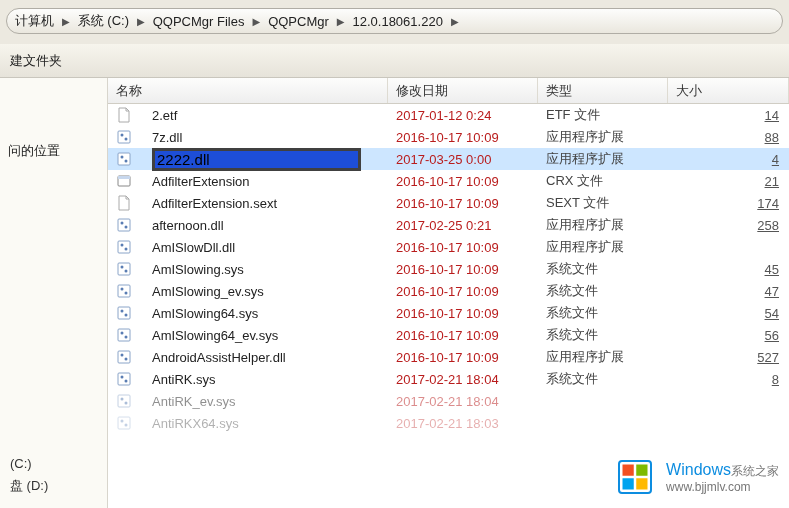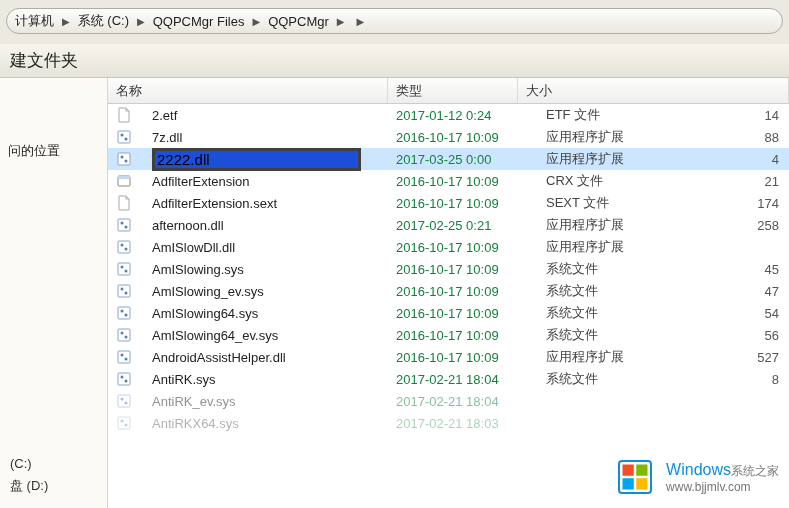--- a/index.html
+++ b/index.html
@@ -22,21 +22,21 @@
     
     .toolbar-strip {
       background: linear-gradient(#f7f5ed, #e6e3da);
       border-bottom: 1px solid #c9c6bd;
       height: 34px;
       display: flex;
       align-items: center;
       padding-left: 0;
       margin-top: 10px;
     }
-    .toolbar-btn { font-size: 17px; color: #222; padding: 4px 10px; }
+    .toolbar-btn { font-size: 13px; color: #222; padding: 4px 10px; }
     
     .main-area { display: flex; height: calc(100% - 78px); }
     .left-panel {
       width: 108px;
       background: #fbfaf5;
       border-right: 1px solid #d8d5cc;
       padding-top: 60px;
       font-size: 13px;
       color: #222;
     }
@@ -62,23 +62,23 @@
     .col { padding: 0 8px; border-right: 1px solid #dedbd2; height: 100%; display: flex; align-items: center; }
     .col-name { width: 280px; }
     .col-date { width: 150px; }
     .col-type { width: 130px; }
     .col-size { flex: 1; }
     
     .file-list { font-size: 13px; color: #222; }
     .file-row { display: flex; height: 22px; align-items: center; }
     .cell { padding: 0 8px; white-space: nowrap; overflow: hidden; }
     .cell-name { width: 280px; display: flex; align-items: center; gap: 20px; }
-    .cell-date { width: 150px; color: #15803d; }
+    .cell-date { width: 150px; color: #b91c1c; }
     .cell-type { width: 130px; color: #444; }
-    .cell-size { flex: 1; text-align: right; color: #555; padding-right: 10px; }
+    .cell-size { flex: 1; text-align: right; color: #555; padding-right: 10px; text-decoration: underline; }
     
     .file-icon { width: 16px; height: 16px; display: inline-flex; align-items: center; justify-content: center; font-size: 11px; flex-shrink: 0; }
     .file-icon svg { width: 16px; height: 16px; }
     
     .rename-box {
       border: 3px solid #404040;
       background: #1d4ed8;
       padding: 0 2px;
       outline: none;
       font-size: 15px;
@@ -117,39 +117,41 @@
 
 <div class="breadcrumb-bar">
   <span class="breadcrumb-item">计算机</span>
   <span class="breadcrumb-sep">▶</span>
   <span class="breadcrumb-item">系统 (C:)</span>
   <span class="breadcrumb-sep">▶</span>
   <span class="breadcrumb-item">QQPCMgr Files</span>
   <span class="breadcrumb-sep">▶</span>
   <span class="breadcrumb-item">QQPCMgr</span>
   <span class="breadcrumb-sep">▶</span>
+  <span class="breadcrumb-item">12.0.18061.220</span>
   <span class="breadcrumb-sep">▶</span>
 </div>
 
 <div class="toolbar-strip">
   <span class="toolbar-btn">建文件夹</span>
 </div>
 
 <div class="main-area">
   <div class="left-panel">
     <div class="left-item">问的位置</div>
     <div class="left-bottom">
       <div>(C:)</div>
       <div>盘 (D:)</div>
     </div>
   </div>
 
   <div class="file-panel">
     <div class="file-header">
       <div class="col col-name">名称</div>
+      <div class="col col-date">修改日期</div>
       <div class="col col-type">类型</div>
       <div class="col col-size">大小</div>
     </div>
     <div class="file-list" id="file-list">
         <div class="file-row">
           <div class="cell cell-name">
             <span class="file-icon">
               <svg viewBox="0 0 16 16">
                 <path d="M3 1h7l3 3v11H3z" fill="#fff" stroke="#aaa"></path>
                 <path d="M10 1v3h3" fill="none" stroke="#aaa"></path>

